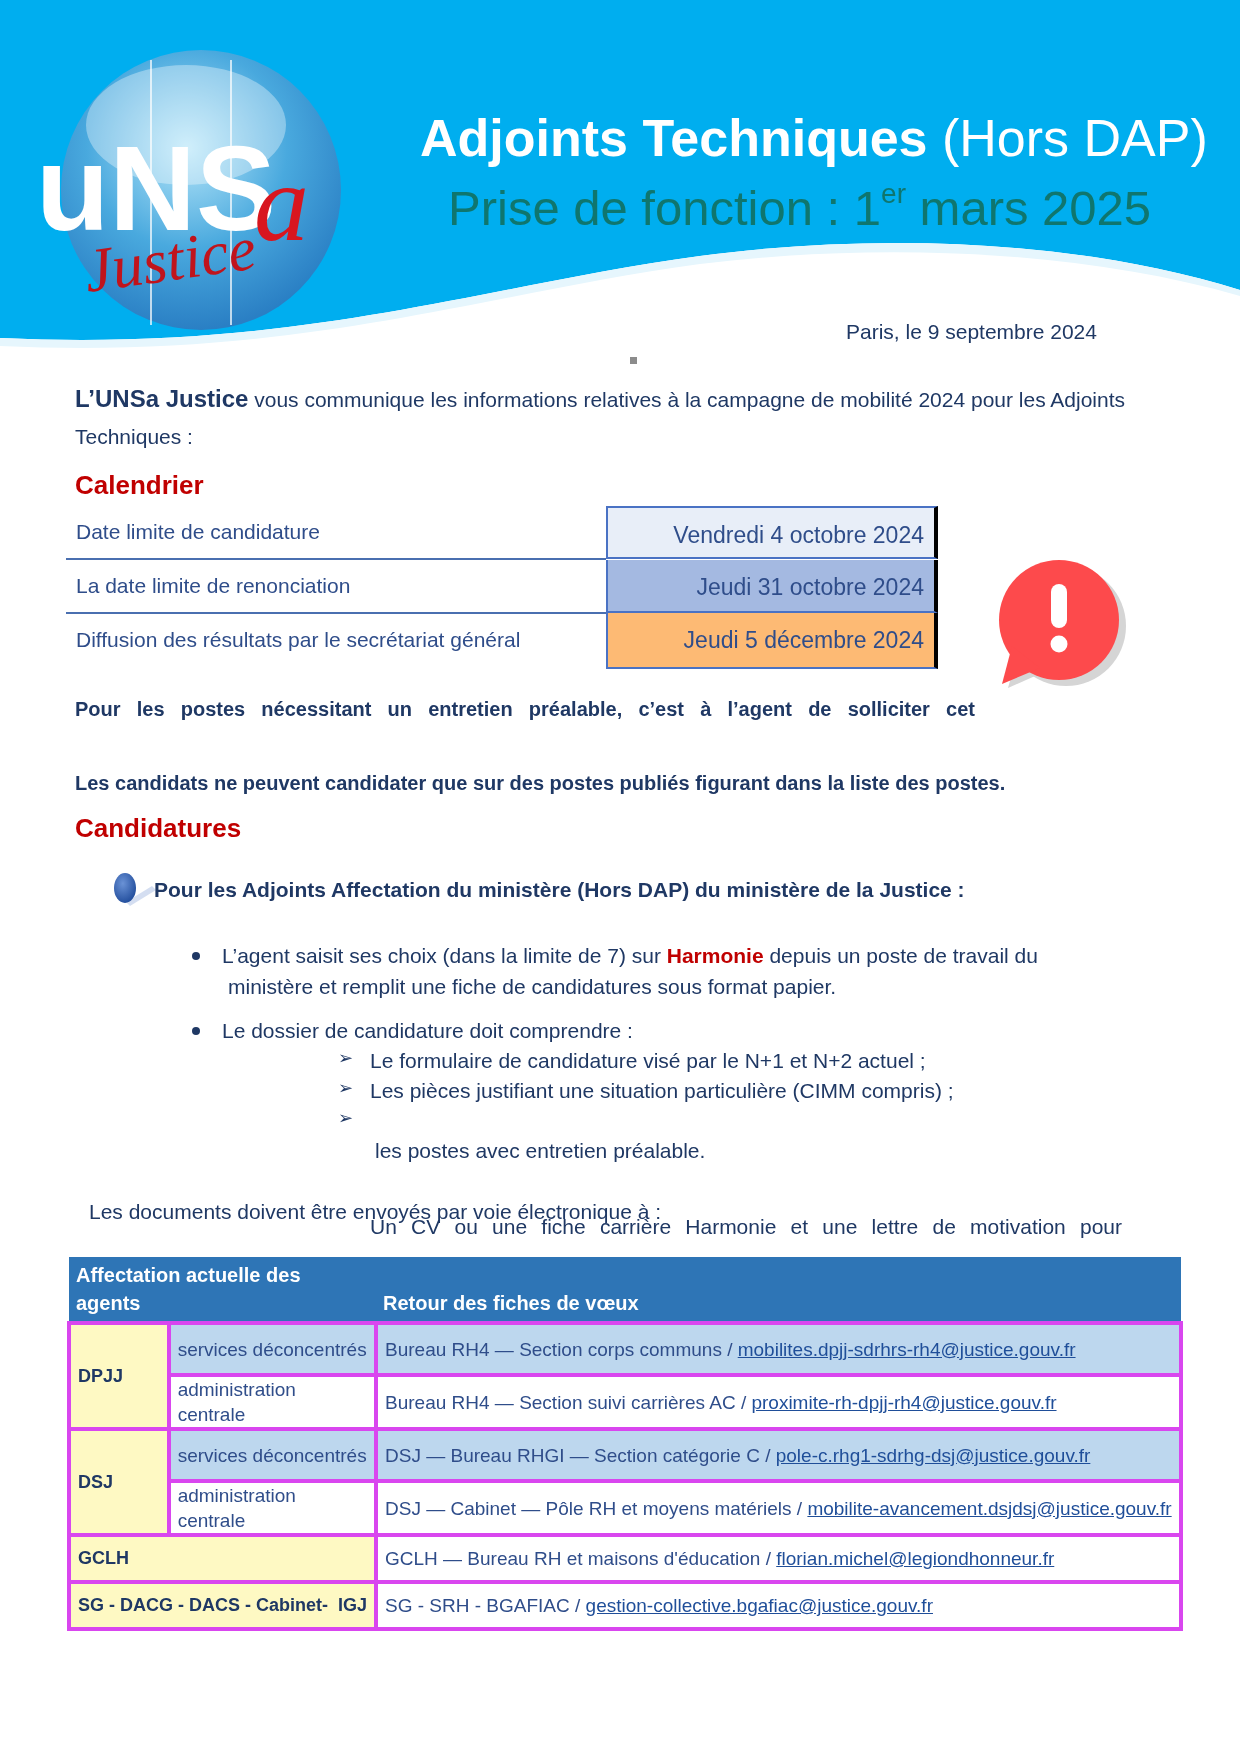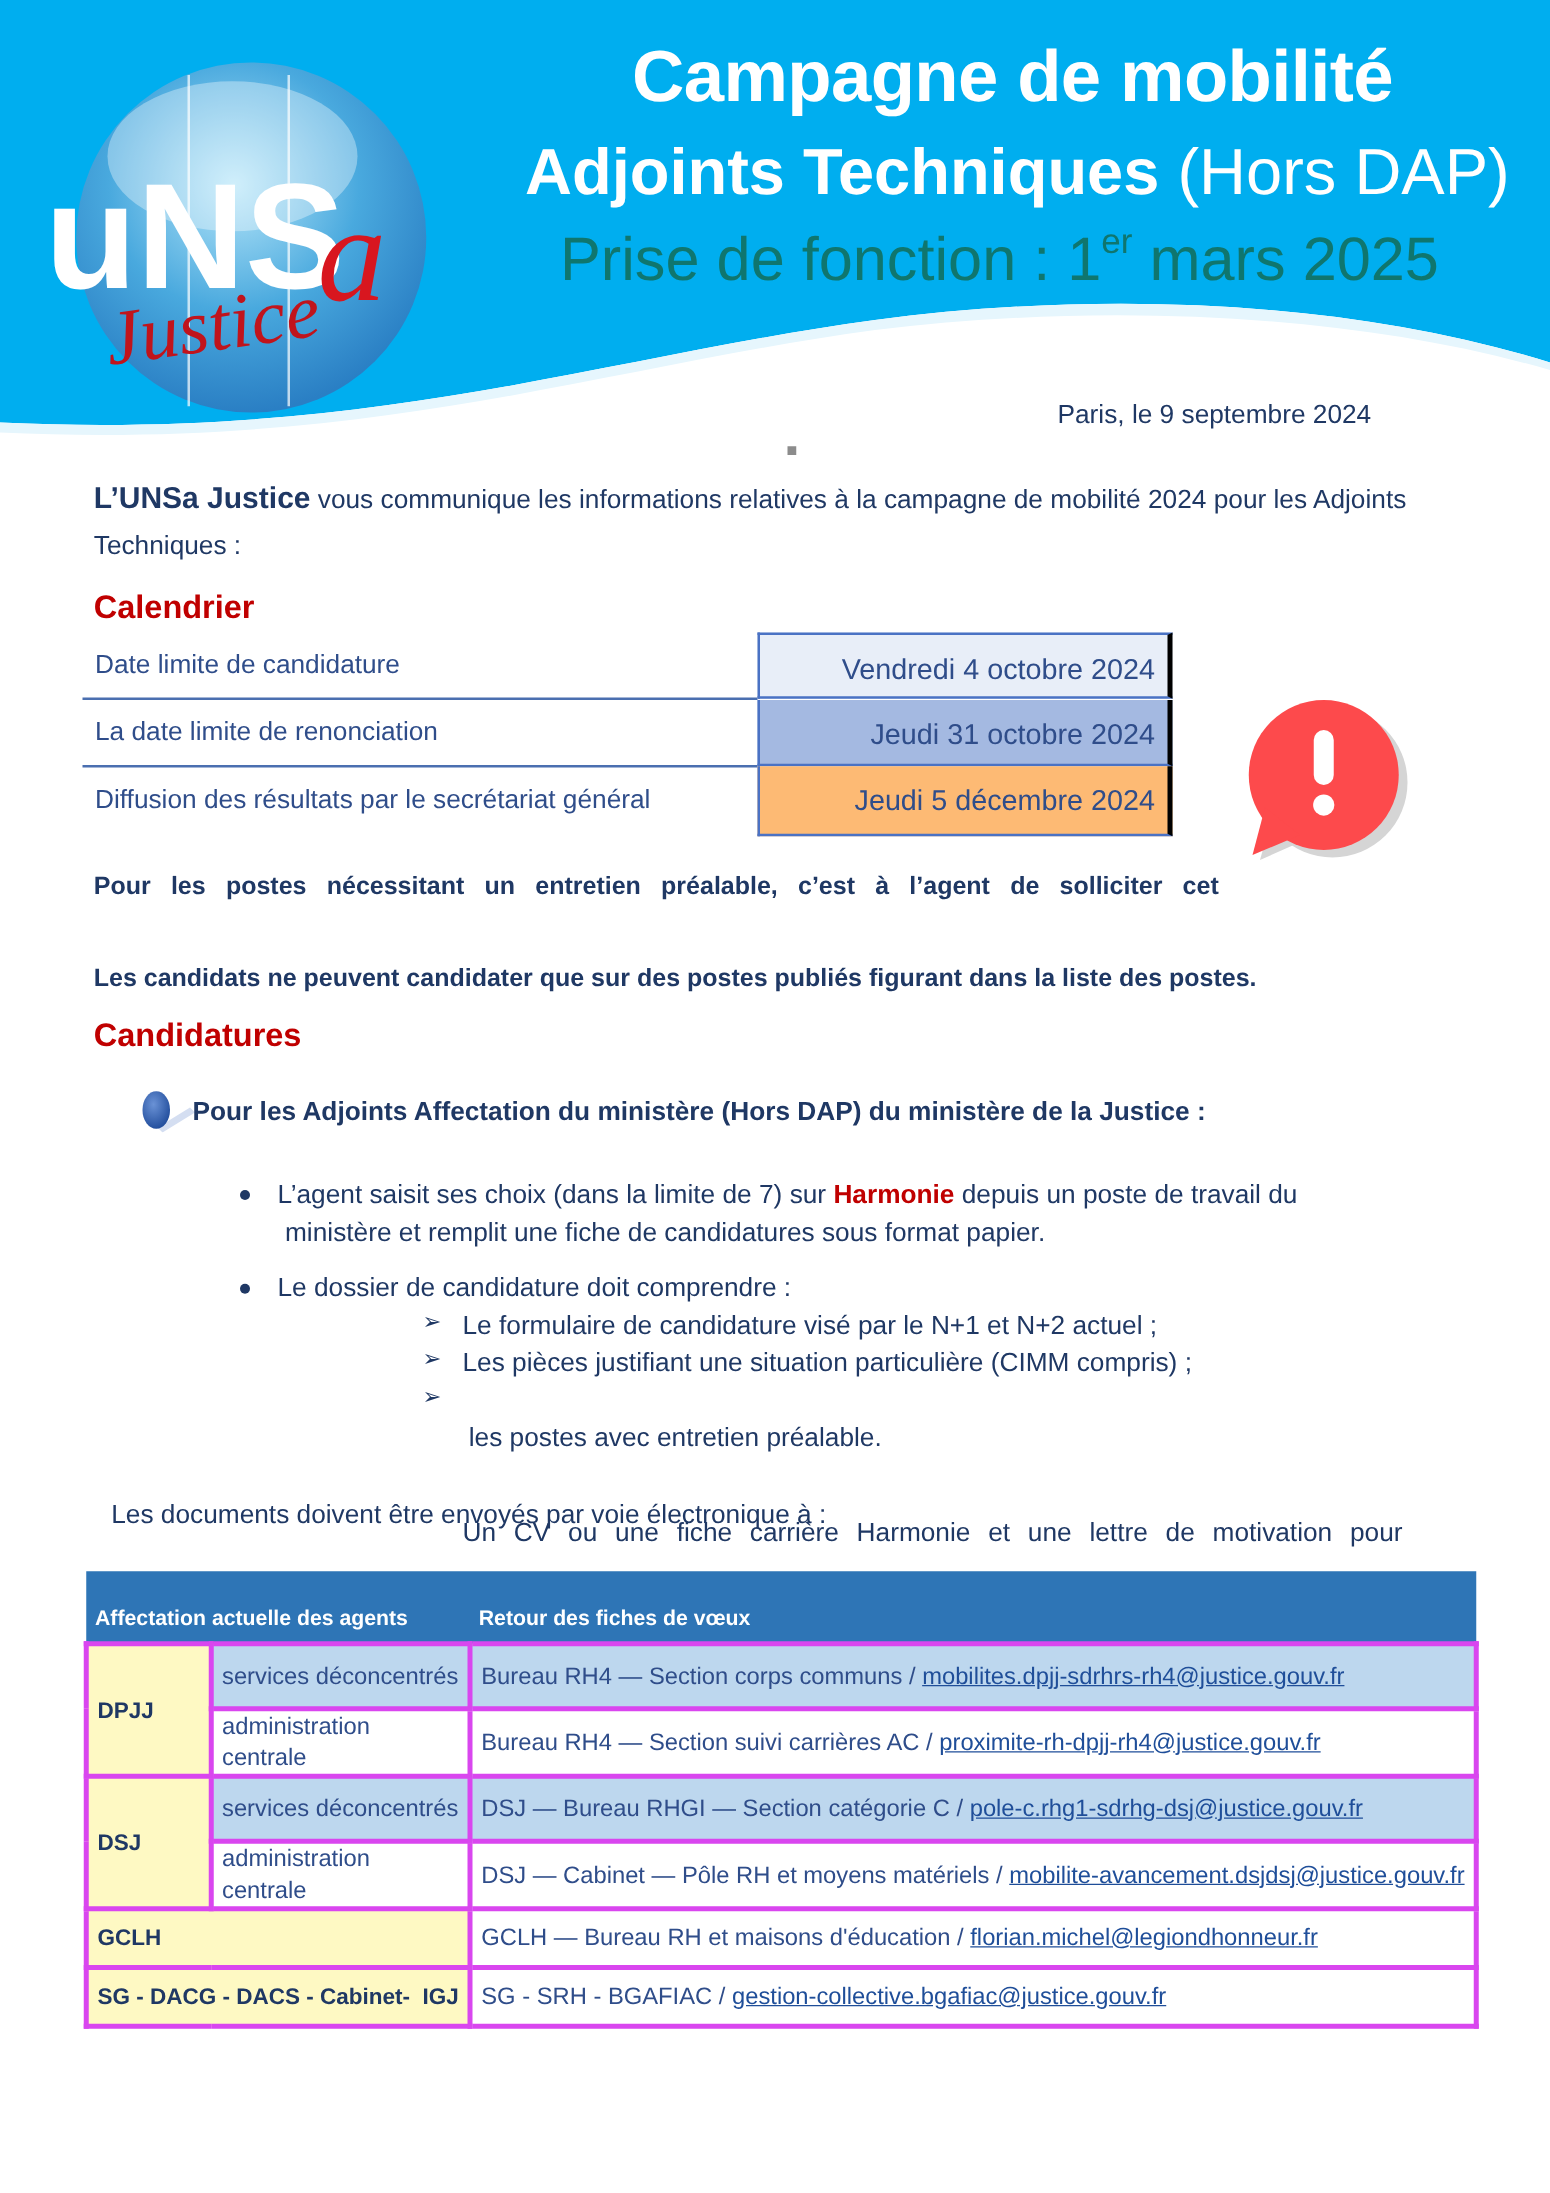--- a/index.html
+++ b/index.html
@@ -53,21 +53,21 @@
   .dot { position:absolute; width:8px; height:8px; border-radius:50%; background:#1f3864; }
   .arrow { position:absolute; font-size:18px; color:#1f3864; }
   .harm { color:#c00000; font-weight:bold; }
 
   table.contacts {
     position:absolute; left:67px; top:1257px; width:1116px;
     border-collapse:collapse; font-size:18px;
   }
   table.contacts th {
     background:#2e75b6; color:#ffffff; text-align:left; font-weight:bold;
-    padding:4px 7px; font-size:17px; vertical-align:bottom; line-height:28px;
+    padding:4px 7px; font-size:20px; vertical-align:bottom; line-height:28px;
   }
   table.contacts td {
     border:4px solid #d946ef; padding:0 7px; color:#2f4d8a; line-height:25px;
   }
   table.contacts td.org { font-weight:bold; color:#1f3864; font-size:18px; background:#fef9c3; }
   table.contacts tr.shade td.sub, table.contacts tr.shade td.dest { background:#bdd7ee; }
   table.contacts td.sub { font-size:19px; }
   table.contacts td.dest { font-size:19px; }
   table.contacts a { color:#1f4e99; text-decoration:underline; }
 </style>
@@ -90,21 +90,20 @@
     </defs>
     <ellipse cx="165" cy="150" rx="140" ry="140" fill="url(#lg)"></ellipse>
     <ellipse cx="150" cy="85" rx="100" ry="60" fill="#ffffff" opacity="0.35"></ellipse>
     <line x1="115" y1="20" x2="115" y2="285" stroke="#ffffff" stroke-width="2" opacity="0.7"></line>
     <line x1="195" y1="20" x2="195" y2="285" stroke="#ffffff" stroke-width="2" opacity="0.7"></line>
     <text x="0" y="190" font-family="Liberation Sans, sans-serif" font-weight="bold" font-size="120" fill="#ffffff">uNS</text>
     <text x="218" y="200" font-family="Liberation Serif, serif" font-style="italic" font-size="110" fill="#d8161f">a</text>
     <text x="48" y="238" font-family="Liberation Serif, serif" font-style="italic" font-size="62" fill="#c0141c" transform="rotate(-8 150 220)">Justice</text>
   </svg>
 
-  <div class="title1">Campagne de mobilité</div>
   <div class="title2"><b>Adjoints Techniques</b><span> (Hors DAP)</span></div>
   <div class="title3"><span>Prise de fonction : 1</span><sup>er</sup><span> mars 2025</span></div>
 </div>
 
 <div class="date-line">Paris, le 9 septembre 2024</div>
 <div class="marker"></div>
 
 <div class="intro"><b>L’UNSa Justice</b><span> vous communique les informations relatives à la campagne de mobilité 2024 pour les Adjoints Techniques :</span></div>
 
 <div class="h-red" style="top:470px;">Calendrier</div>

